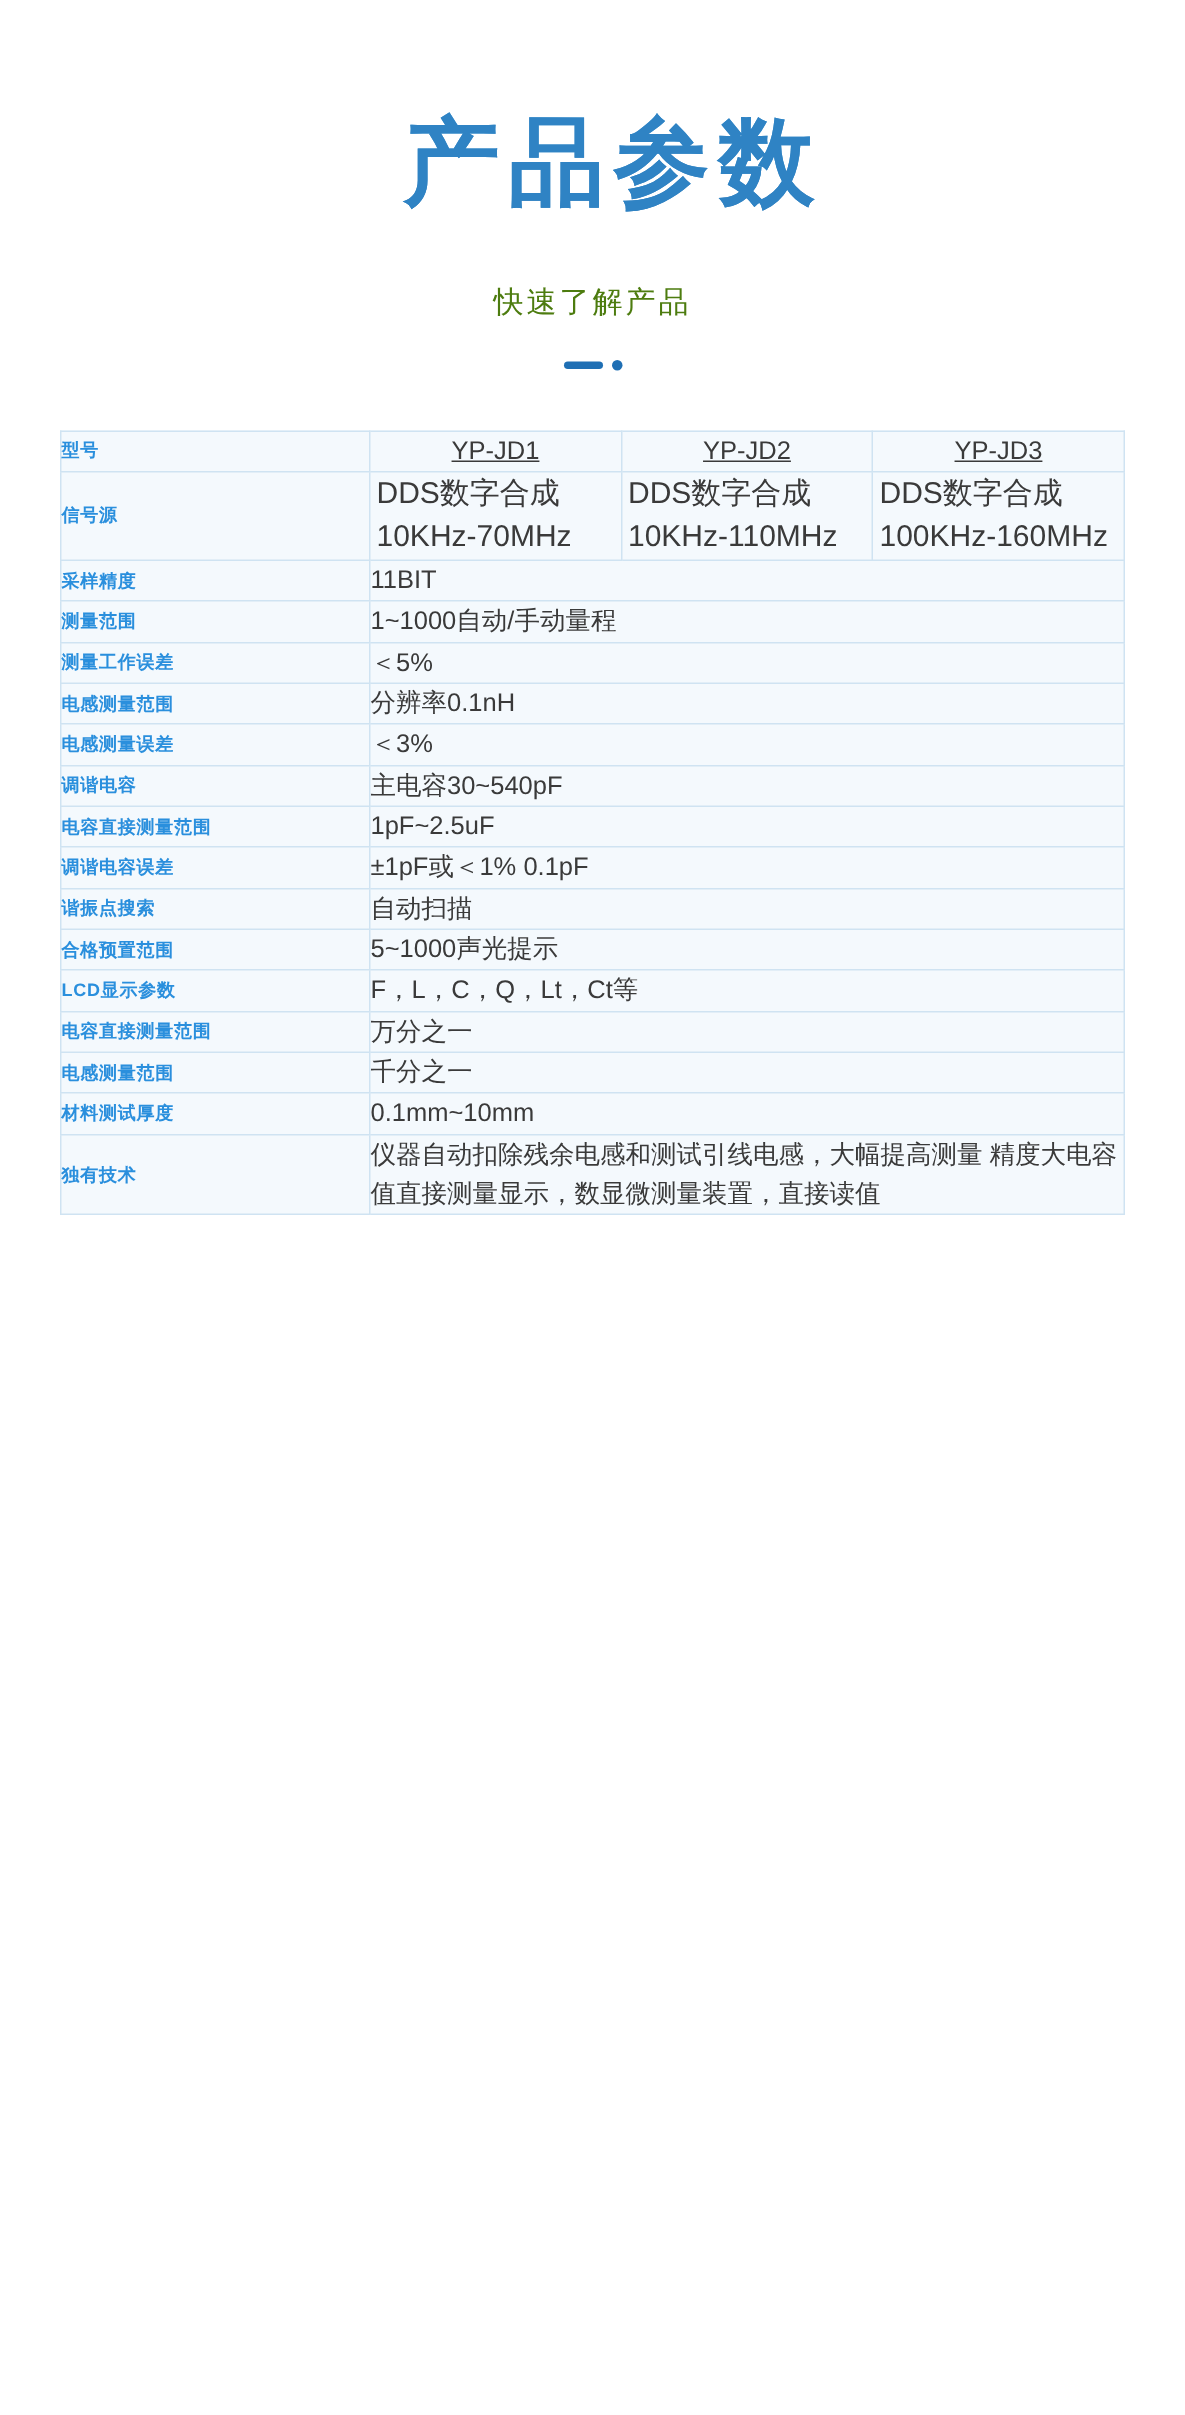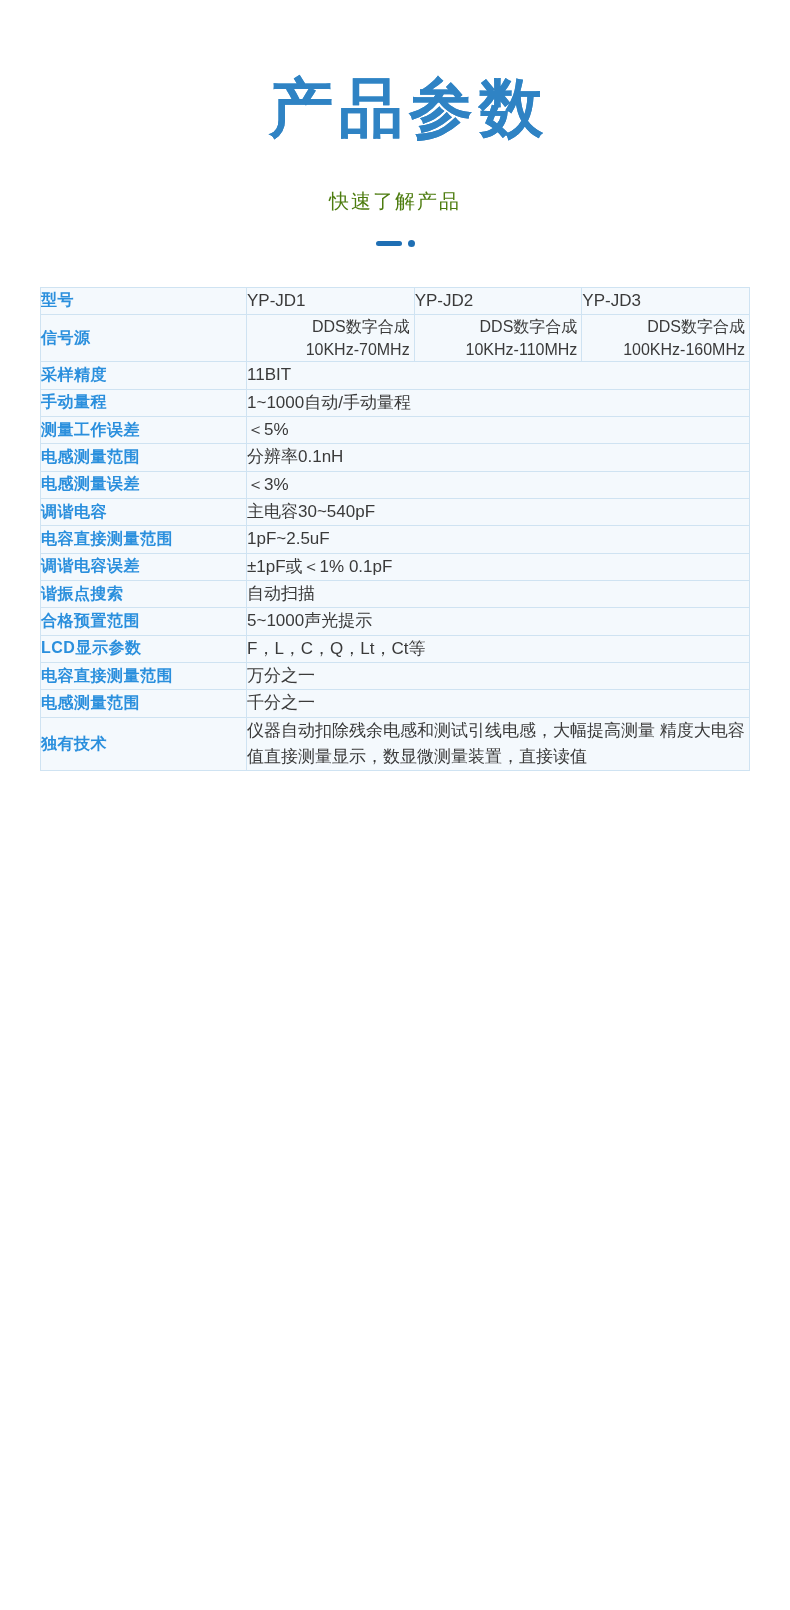--- a/index.html
+++ b/index.html
@@ -79,40 +79,42 @@
     border: 1px solid #cfe3f2;
   }
   table.spec td {
     border: 1px solid #cfe3f2;
     padding: 0;
     vertical-align: middle;
   }
   td.label {
     width: 205px;
     color: #2a8fdd;
-    font-size: 16px;
+    font-size: 12px;
     font-weight: bold;
     padding: 14px 0 14px 22px;
     background: #f4f9fd;
     letter-spacing: 0.5px;
   }
   td.value {
     color: #3a3a3a;
     font-size: 17px;
     padding: 14px 0 14px 18px;
     background: #f4f9fd;
     line-height: 1.55;
   }
   td.value.center {
+    text-align: center;
     padding-left: 0;
     padding-right: 0;
+    text-decoration: underline;
   }
   td.value.multi {
-    font-size: 16px;
-    text-align: right;
+    font-size: 20px;
+    text-align: left;
     padding-left: 4px;
     padding-right: 4px;
     line-height: 1.45;
   }
   .tall-row td {
     padding-top: 16px;
     padding-bottom: 16px;
   }
   .last-value {
     padding-right: 20px;
@@ -159,21 +161,21 @@
             <div>DDS数字合成</div>
             <div>100KHz-160MHz</div>
           </td>
         </tr>
 
         <tr class="tall-row">
           <td class="label">采样精度</td>
           <td class="value" colspan="3">11BIT</td>
         </tr>
         <tr class="tall-row">
-          <td class="label">手动量程</td>
+          <td class="label">测量范围</td>
           <td class="value" colspan="3">1~1000自动/手动量程</td>
         </tr>
         <tr class="tall-row">
           <td class="label">测量工作误差</td>
           <td class="value" colspan="3">＜5%</td>
         </tr>
         <tr class="tall-row">
           <td class="label">电感测量范围</td>
           <td class="value" colspan="3">分辨率0.1nH</td>
         </tr>
@@ -205,20 +207,24 @@
           <td class="label">LCD显示参数</td>
           <td class="value" colspan="3">F，L，C，Q，Lt，Ct等</td>
         </tr>
         <tr class="tall-row">
           <td class="label">电容直接测量范围</td>
           <td class="value" colspan="3">万分之一</td>
         </tr>
         <tr class="tall-row">
           <td class="label">电感测量范围</td>
           <td class="value" colspan="3">千分之一</td>
+        </tr>
+        <tr class="tall-row">
+          <td class="label">材料测试厚度</td>
+          <td class="value" colspan="3">0.1mm~10mm</td>
         </tr>
         <tr class="tall-row">
           <td class="label">独有技术</td>
           <td class="value last-value" colspan="3">仪器自动扣除残余电感和测试引线电感，大幅提高测量 精度大电容值直接测量显示，数显微测量装置，直接读值</td>
         </tr>
       </tbody>
     </table>
   </div>
 
   <div class="bottom-space"></div>

